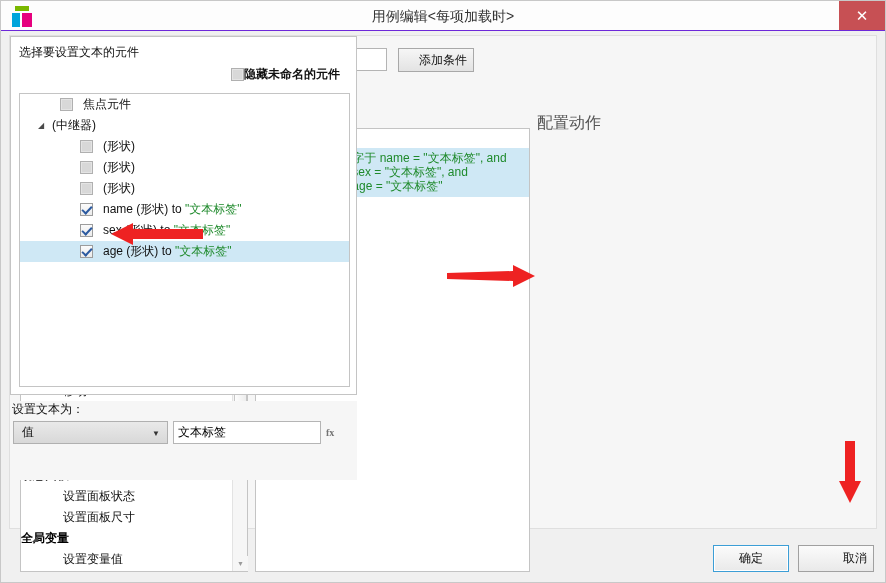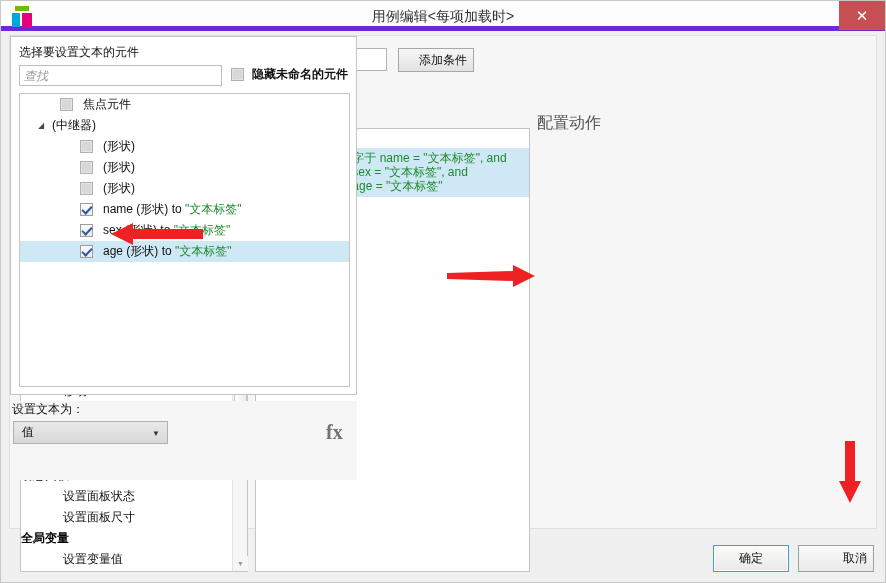--- a/index.html
+++ b/index.html
@@ -16,21 +16,21 @@
 
   
   .window {
     position: absolute; left:0; top:0; width:886px; height:583px;
     background:#f0f0f0;
     border:1px solid #c8c8c8;
   }
   .titlebar {
     position:absolute; left:0; top:0; width:884px; height:30px;
     background:#fdfdfd;
-    border-bottom:5px solid #6d28d9;
+    border-bottom:1px solid #6d28d9;
   }
   .app-icon {
     position:absolute; left:10px; top:5px; width:22px; height:21px;
   }
   .app-icon .g { position:absolute; left:4px; top:0; width:14px; height:5px; background:#7ab800; }
   .app-icon .b { position:absolute; left:1px; top:7px; width:8px;  height:14px; background:#00a5db; }
   .app-icon .m { position:absolute; left:11px; top:7px; width:10px; height:14px; background:#e6007e; }
   .title-text {
     position:absolute; left:0; top:0; width:884px; height:30px;
     line-height:30px; text-align:center;
@@ -179,21 +179,21 @@
   .cbx.checked:after {
     content:""; position:absolute; left:3px; top:0px;
     width:4px; height:8px; border:solid #2c5aa0;
     border-width:0 2px 2px 0; transform:rotate(43deg);
   }
   .cbx.inner { background:#e4e4e4; border:1px solid #b0b0b0; }
   .cbx.inner:before {
     content:""; position:absolute; left:1px; top:1px; right:1px; bottom:1px;
     background:#d8d8d8;
   }
-  .hide-unnamed-wrap .txt { margin-left:8px; font-weight:bold; color:#111; }
+  .hide-unnamed-wrap .txt { font-weight:bold; color:#111; }
 
   .el-list {
     position:absolute; left:8px; top:56px; width:331px; height:294px;
     border:1px solid #c4c4c4; background:#fff; overflow:hidden;
   }
   .el-row {
     position:relative; height:21px; line-height:21px; font-size:12px;
     white-space:nowrap; display:flex; align-items:center; padding-left:0;
   }
   .el-row.sel { background:#cfe8f5; }
@@ -222,21 +222,21 @@
   .sel-wrap .arw {
     position:absolute; right:7px; top:0; line-height:23px; font-size:8px; color:#333;
   }
   .val-input {
     position:absolute; left:163px; top:20px; width:148px; height:23px;
     border:1px solid #b5b5b5; background:#fff; padding:0 4px;
     font-size:12px; font-family:inherit; color:#000; outline:none;
   }
   .fx-btn {
     position:absolute; left:316px; top:21px; width:22px; height:21px;
-    font-size:20px; font-weight:bold; color:#737373; cursor:pointer;
+    font-size:10px; font-weight:bold; color:#737373; cursor:pointer;
     font-family:"Liberation Serif", serif; line-height:21px;
   }
 
   
   .footer-btn {
     position:absolute; width:76px; height:27px;
     background:linear-gradient(#fbfbfb,#e9e9e9);
     border:1px solid #a0a0a0; font-size:12px; font-family:inherit;
     color:#111; cursor:pointer;
   }
@@ -344,21 +344,20 @@
             <div class="ln"><span class="kw">设置 </span><span class="grn">文字于 name = "文本标签", and</span></div>
             <div class="ln"><span class="grn">文字于 sex = "文本标签", and</span></div>
             <div class="ln"><span class="grn">文字于 age = "文本标签"</span></div>
           </div>
       </div>
     </div>
 
     <div id="panel-right">
       <div class="cfg-box">
         <div class="cfg-title">选择要设置文本的元件</div>
-        <input class="search-input" type="text" placeholder="查找" style="">
         <div class="hide-unnamed-wrap">
           <span class="cbx inner"></span>
           <span class="txt">隐藏未命名的元件</span>
         </div>
         <div class="el-list" id="element-list">
             <div class="el-row lvl1">
               <span class="cbx inner"></span>
               <span class="elbl">焦点元件</span>
             </div>
             <div class="el-row lvl1">
@@ -391,20 +390,21 @@
             </div>
           </div>
       </div>
 
       <div class="settext-box">
         <div class="settext-label">设置文本为：</div>
         <div class="sel-wrap">
           <span class="val">值</span>
           <span class="arw">▼</span>
         </div>
+        <input class="val-input" type="text" value="文本标签" style="">
         <div class="fx-btn">fx</div>
       </div>
     </div>
 
   </div>
 
   <button class="footer-btn" id="btn-ok">确定</button>
   <button class="footer-btn" id="btn-cancel">取消</button>
 
   <svg class="arrow-anno" id="arrow-settext" width="92" height="26">

